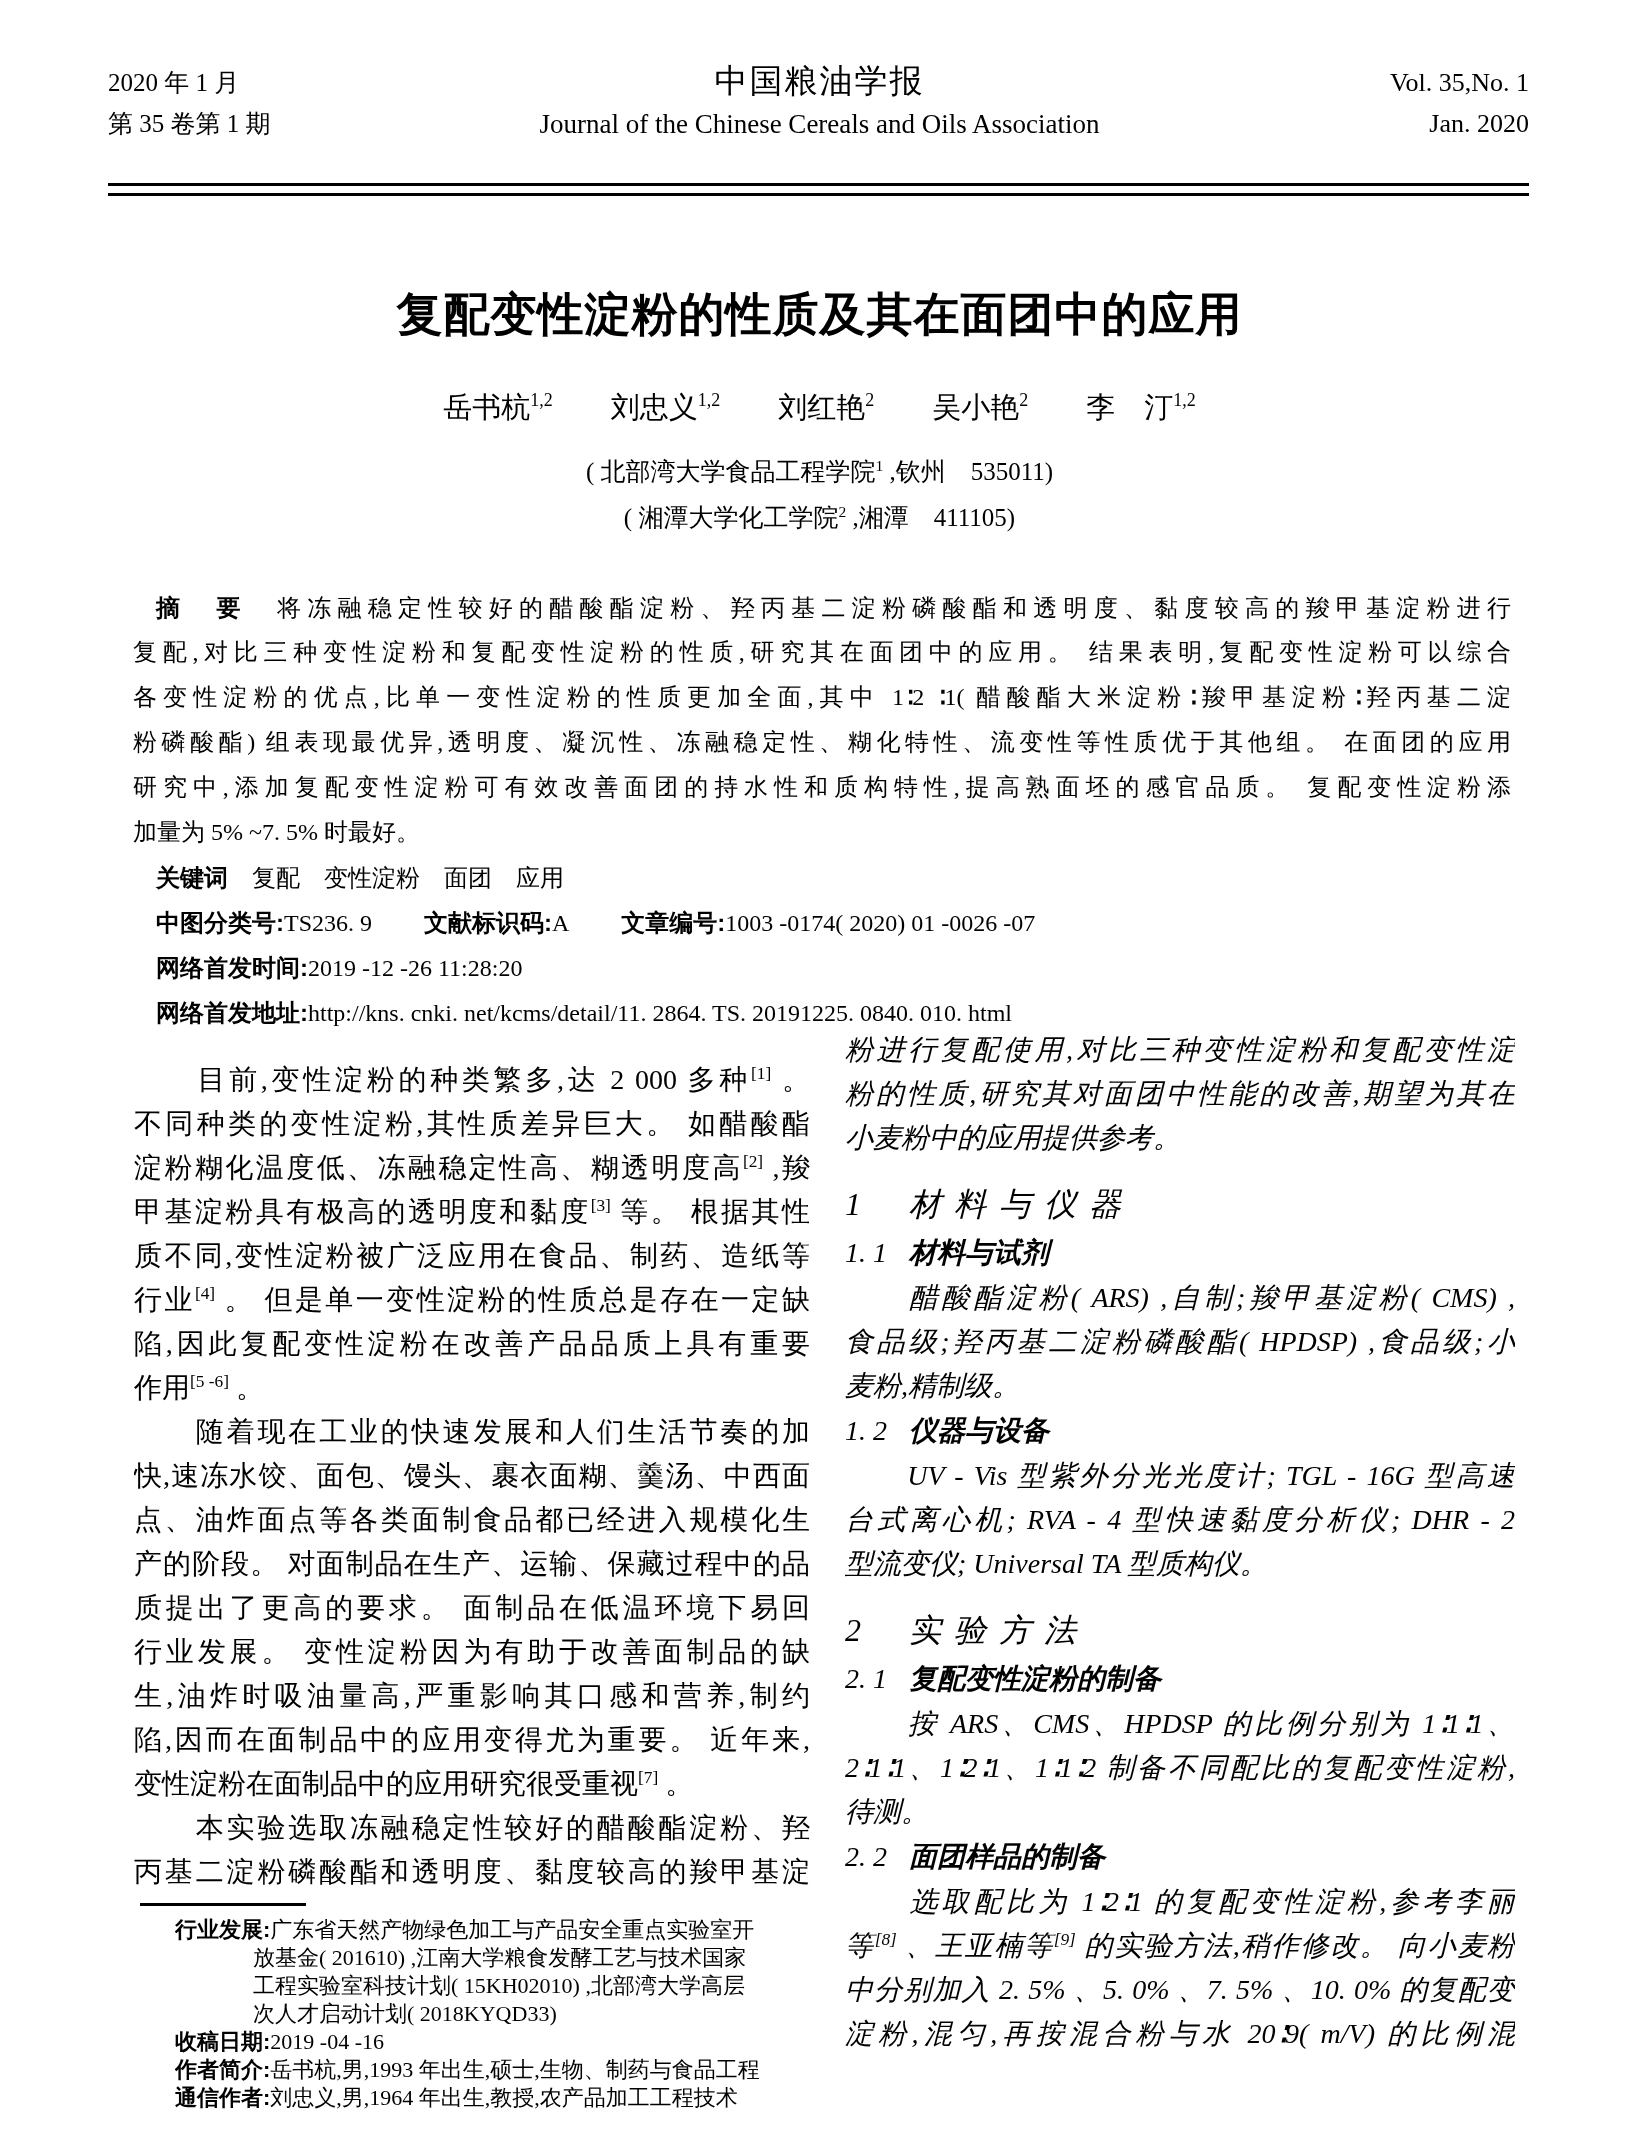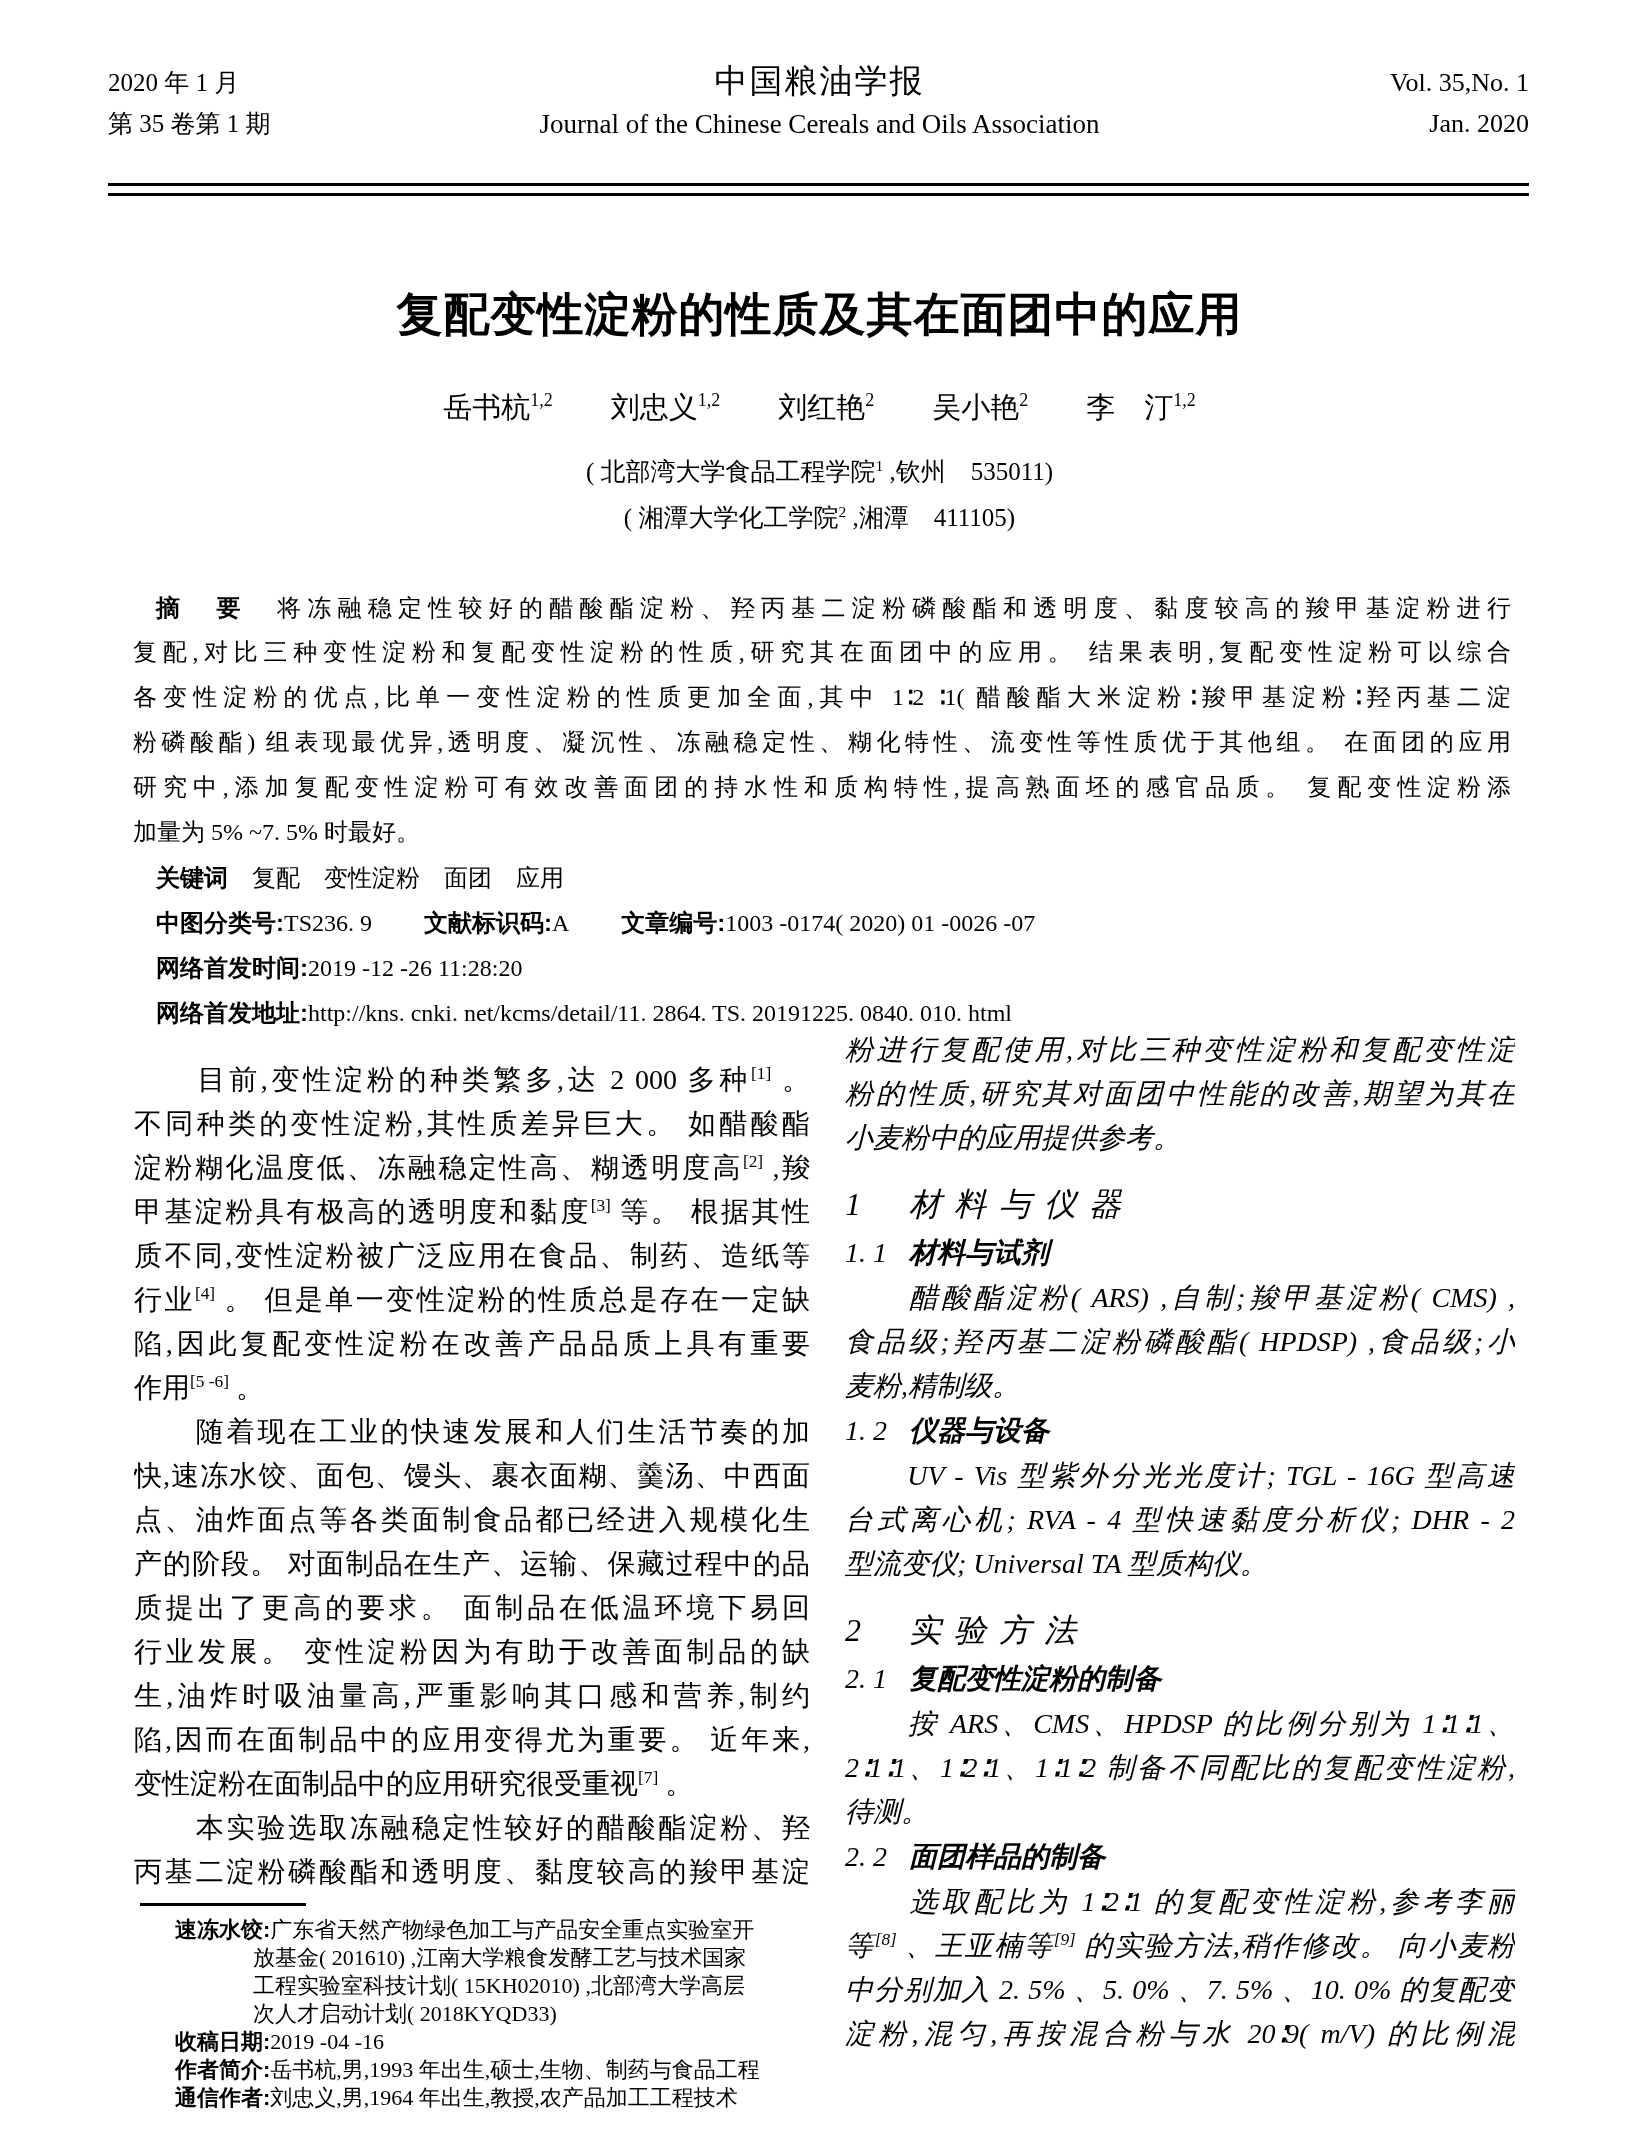--- a/index.html
+++ b/index.html
@@ -115,21 +115,21 @@
       <div class="ln">质提出了更高的要求。 面制品在低温环境下易回</div>
       <div class="ln">行业发展。 变性淀粉因为有助于改善面制品的缺</div>
       <div class="ln">生,油炸时吸油量高,严重影响其口感和营养,制约</div>
       <div class="ln">陷,因而在面制品中的应用变得尤为重要。 近年来,</div>
       <div class="ln nj">变性淀粉在面制品中的应用研究很受重视<sup>[7]</sup> 。</div>
       <div class="ln">　　本实验选取冻融稳定性较好的醋酸酯淀粉、羟</div>
       <div class="ln">丙基二淀粉磷酸酯和透明度、黏度较高的羧甲基淀</div>
     </div>
   <div class="fnrule"></div>
   <div class="fnote">
-    <div class="fl"><b class="lbl">速冻水饺:</b><span>广东省天然产物绿色加工与产品安全重点实验室开</span></div>
+    <div class="fl"><b class="lbl">行业发展:</b><span>广东省天然产物绿色加工与产品安全重点实验室开</span></div>
     <div class="fl cont">放基金( 201610) ,江南大学粮食发酵工艺与技术国家</div>
     <div class="fl cont">工程实验室科技计划( 15KH02010) ,北部湾大学高层</div>
     <div class="fl cont">次人才启动计划( 2018KYQD33)</div>
     <div class="fl"><b class="lbl">收稿日期:</b><span>2019 -04 -16</span></div>
     <div class="fl"><b class="lbl">作者简介:</b><span>岳书杭,男,1993 年出生,硕士,生物、制药与食品工程</span></div>
     <div class="fl"><b class="lbl">通信作者:</b><span>刘忠义,男,1964 年出生,教授,农产品加工工程技术</span></div>
   </div>
 </div>
 
 <div class="col col-r">

